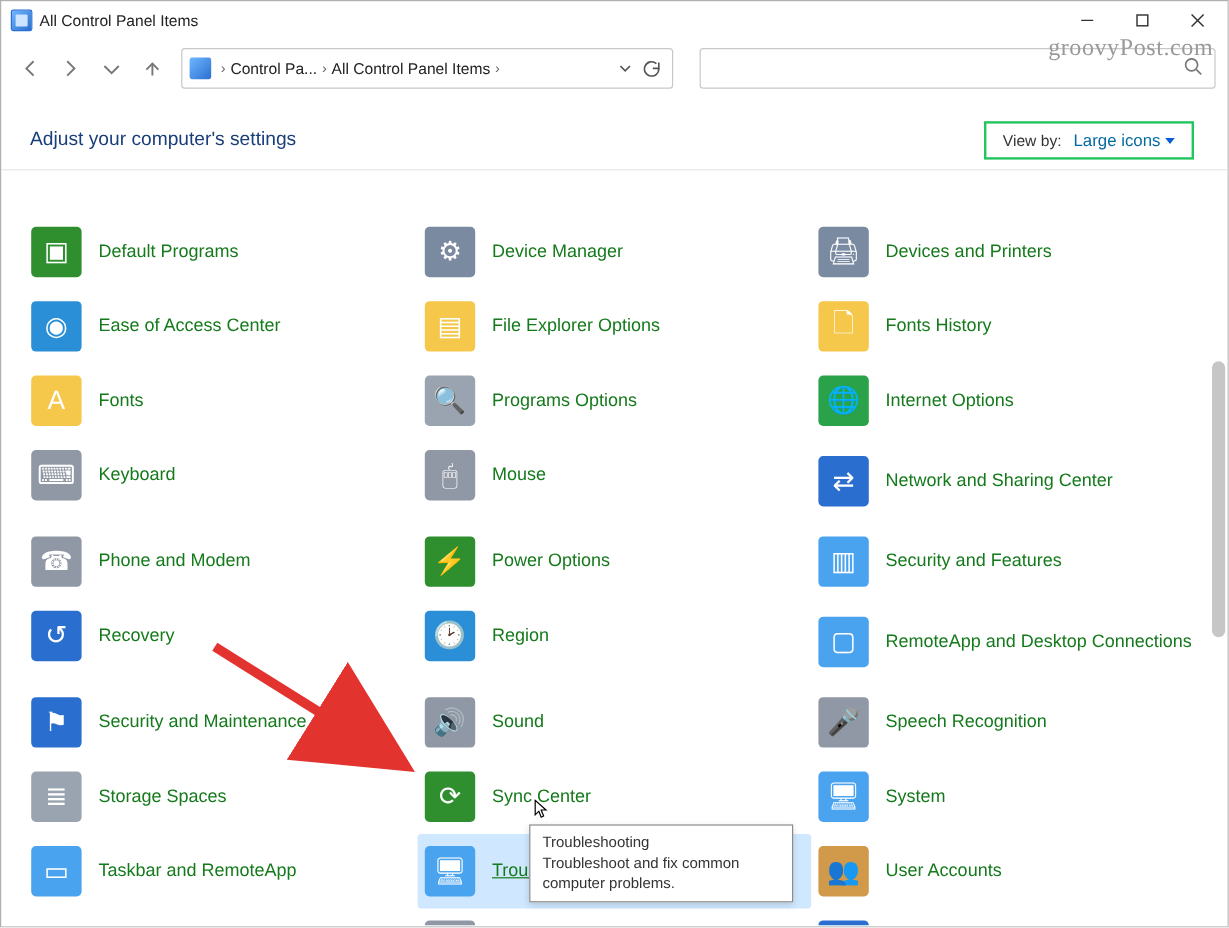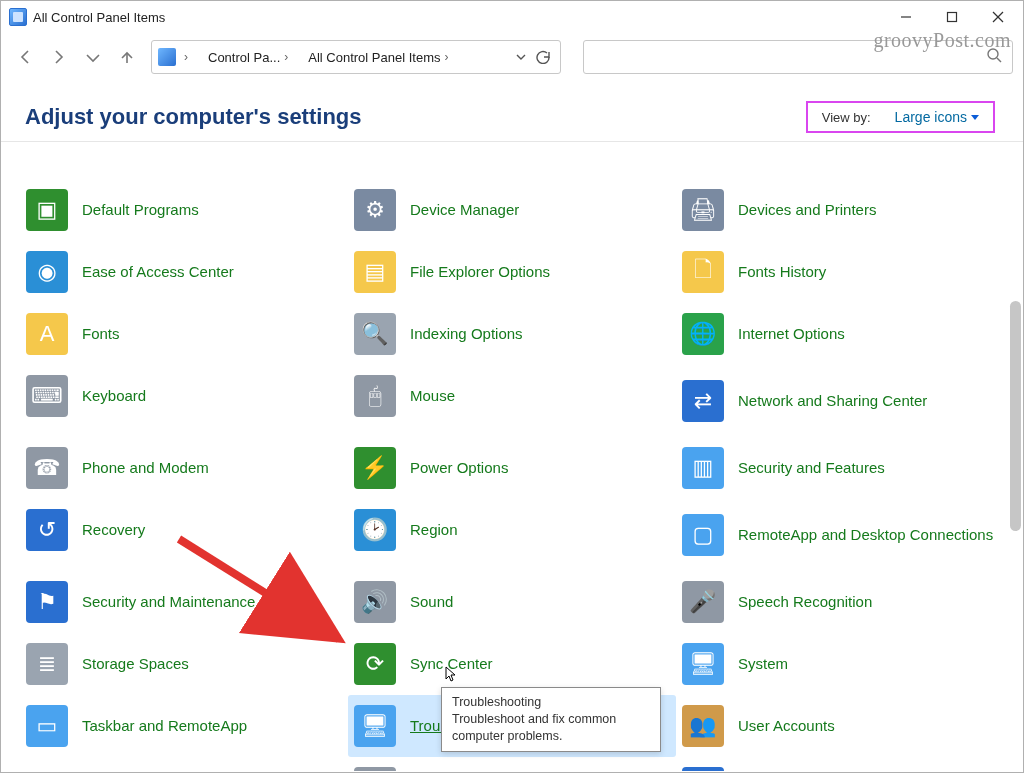--- a/index.html
+++ b/index.html
@@ -13,31 +13,31 @@
 .win-btn { width: 46px; height: 32px; display: flex; align-items: center; justify-content: center; font-size: 14px; color: #444; }
 .win-btn svg { width: 12px; height: 12px; stroke:#333; fill:none; stroke-width:1.2; }
 
 .navrow { height: 48px; display: flex; align-items: center; padding: 4px 10px; gap: 10px; }
 .nav-arrows { display: flex; gap: 6px; align-items: center; }
 .nav-arrow { width: 28px; height: 28px; display: flex; align-items: center; justify-content: center; color: #8a8a8a; }
 .nav-arrow svg { width:16px; height:16px; stroke:#777; fill:none; stroke-width:1.6; }
 .addr { flex: 0 0 auto; display: flex; align-items:center; border: 1px solid #c8c8c8; border-radius: 3px; height: 34px; padding: 0 6px; min-width: 410px; }
 .addr .cp-ico { width:18px; height:18px; margin-right:4px; background:linear-gradient(135deg,#6fb7ff,#2a6fd0); border-radius:2px;}
 .crumb-sep { margin: 0 4px; color:#666; font-size:12px;}
-.crumb { font-size: 13px; color:#222;margin-left:16px;}
+.crumb { font-size: 13px; color:#222;}
 .addr-spacer { flex:1; }
 .addr-btn { width:22px; display:flex; justify-content:center; color:#555;}
 .search { flex: 1; border: 1px solid #c8c8c8; border-radius: 3px; height: 34px; margin-left: 12px; display:flex; align-items:center; justify-content:flex-end; padding-right:10px; min-width: 340px;}
 .search-icon { color:#777; }
 
 .watermark { position:absolute; right:12px; top:28px; font-family: Georgia, serif; font-size:20px; color:#999; letter-spacing:.5px; pointer-events:none;}
 
 .subheader { display:flex; align-items:center; padding: 20px 28px 8px 24px; border-bottom:1px solid #e6e6e6;}
-.subheader h1 { font-size: 22px; font-weight: 700; color:#1a3e7a; }
-.viewby-wrap { margin-left:auto; border: 2px solid #d946ef; padding: 6px 14px; display:flex; align-items:center; gap:24px;}
+.subheader h1 { font-size: 16px; font-weight: 400; color:#1a3e7a; }
+.viewby-wrap { margin-left:auto; border: 2px solid #22c55e; padding: 6px 14px; display:flex; align-items:center; gap:10px;}
 .viewby-label { font-size:13px; color:#333;}
 .viewby-val { font-size:14px; color:#0369a1; display:flex; align-items:center; gap:4px;}
 .viewby-val .caret { width:0;height:0;border-left:4px solid transparent;border-right:4px solid transparent;border-top:5px solid #0b5cd7;}
 
 .content { position:absolute; left:1px; right:1px; top:178px; bottom:1px; overflow:hidden; }
 .grid { display:grid; grid-template-columns: repeat(3, 1fr); column-gap: 0; row-gap: 0; padding: 0 18px 10px 18px; }
 .item { display:flex; align-items:center; gap:14px; height: 62px; padding: 4px 6px; border-radius: 3px; }
 .item.tall { height: 72px;}
 .item .ico { width: 42px; height: 42px; flex: 0 0 42px; border-radius: 4px; display:flex; align-items:center; justify-content:center; font-size:22px; color:#fff;}
 .item .label { color: #157a1c; font-size: 15px; line-height:1.2;}
@@ -175,21 +175,21 @@
         <div class="item">
           <div class="ico" style="background: rgb(245, 200, 75);">🗋</div>
           <span class="label">Fonts History</span>
         </div>
         <div class="item">
           <div class="ico" style="background: rgb(245, 200, 75);">A</div>
           <span class="label">Fonts</span>
         </div>
         <div class="item">
           <div class="ico" style="background: rgb(154, 164, 176);">🔍</div>
-          <span class="label">Indexing Options</span>
+          <span class="label">Programs Options</span>
         </div>
         <div class="item">
           <div class="ico" style="background: rgb(42, 162, 74);">🌐</div>
           <span class="label">Internet Options</span>
         </div>
         <div class="item">
           <div class="ico" style="background: rgb(143, 152, 164);">⌨</div>
           <span class="label">Keyboard</span>
         </div>
         <div class="item">

